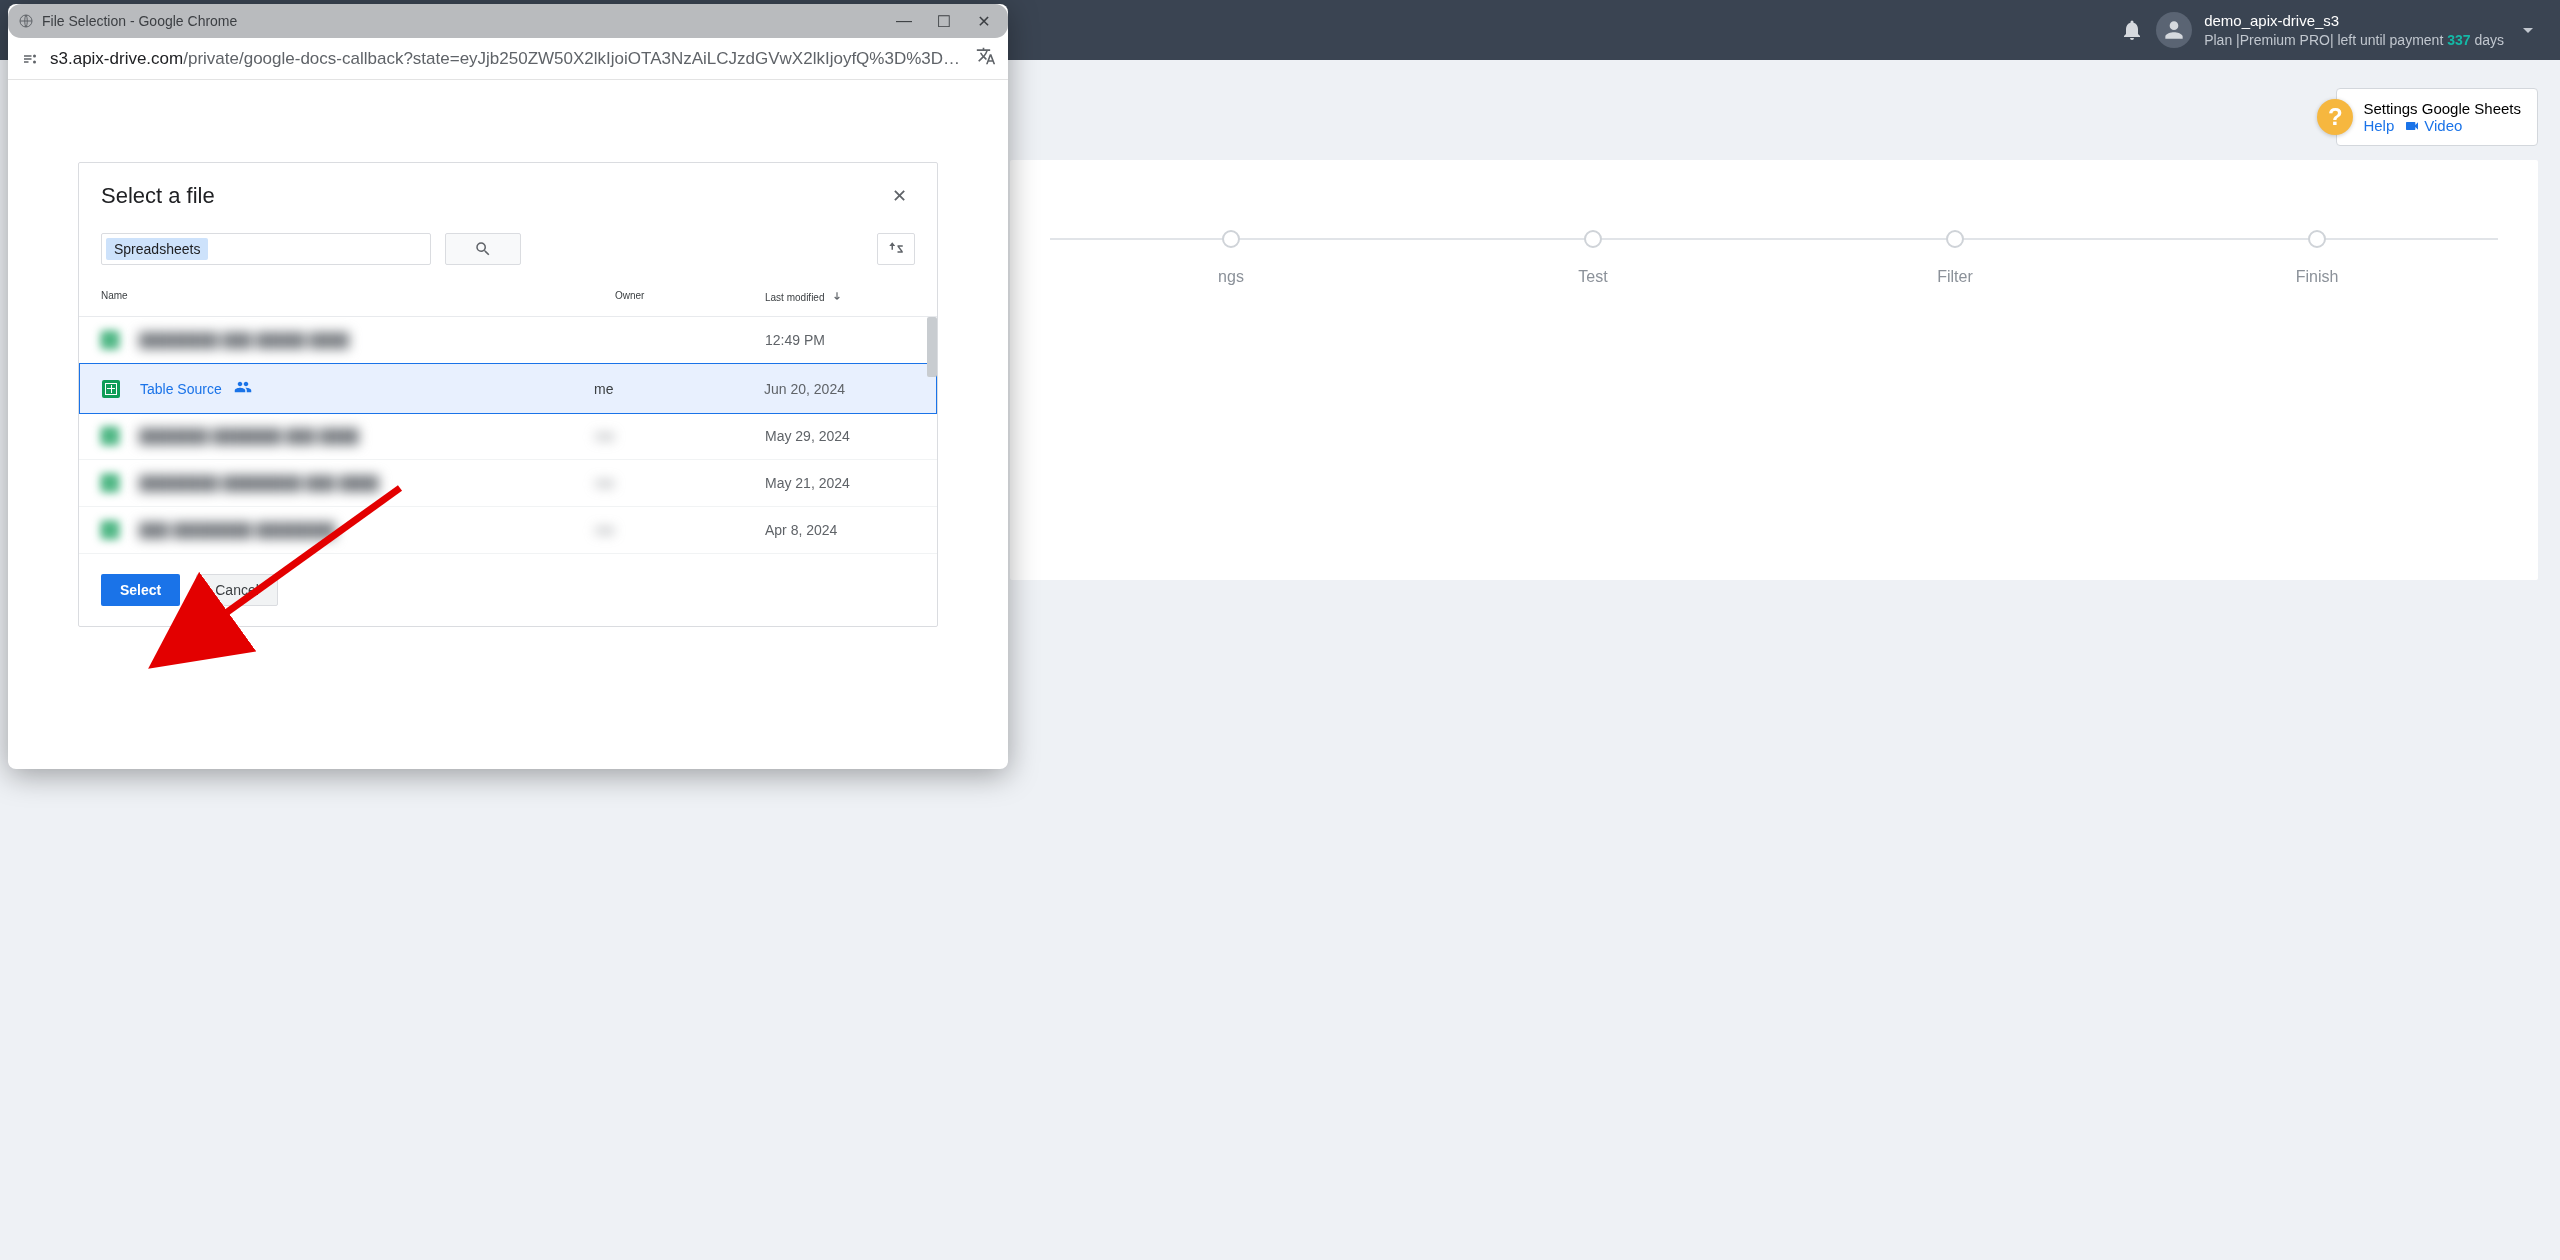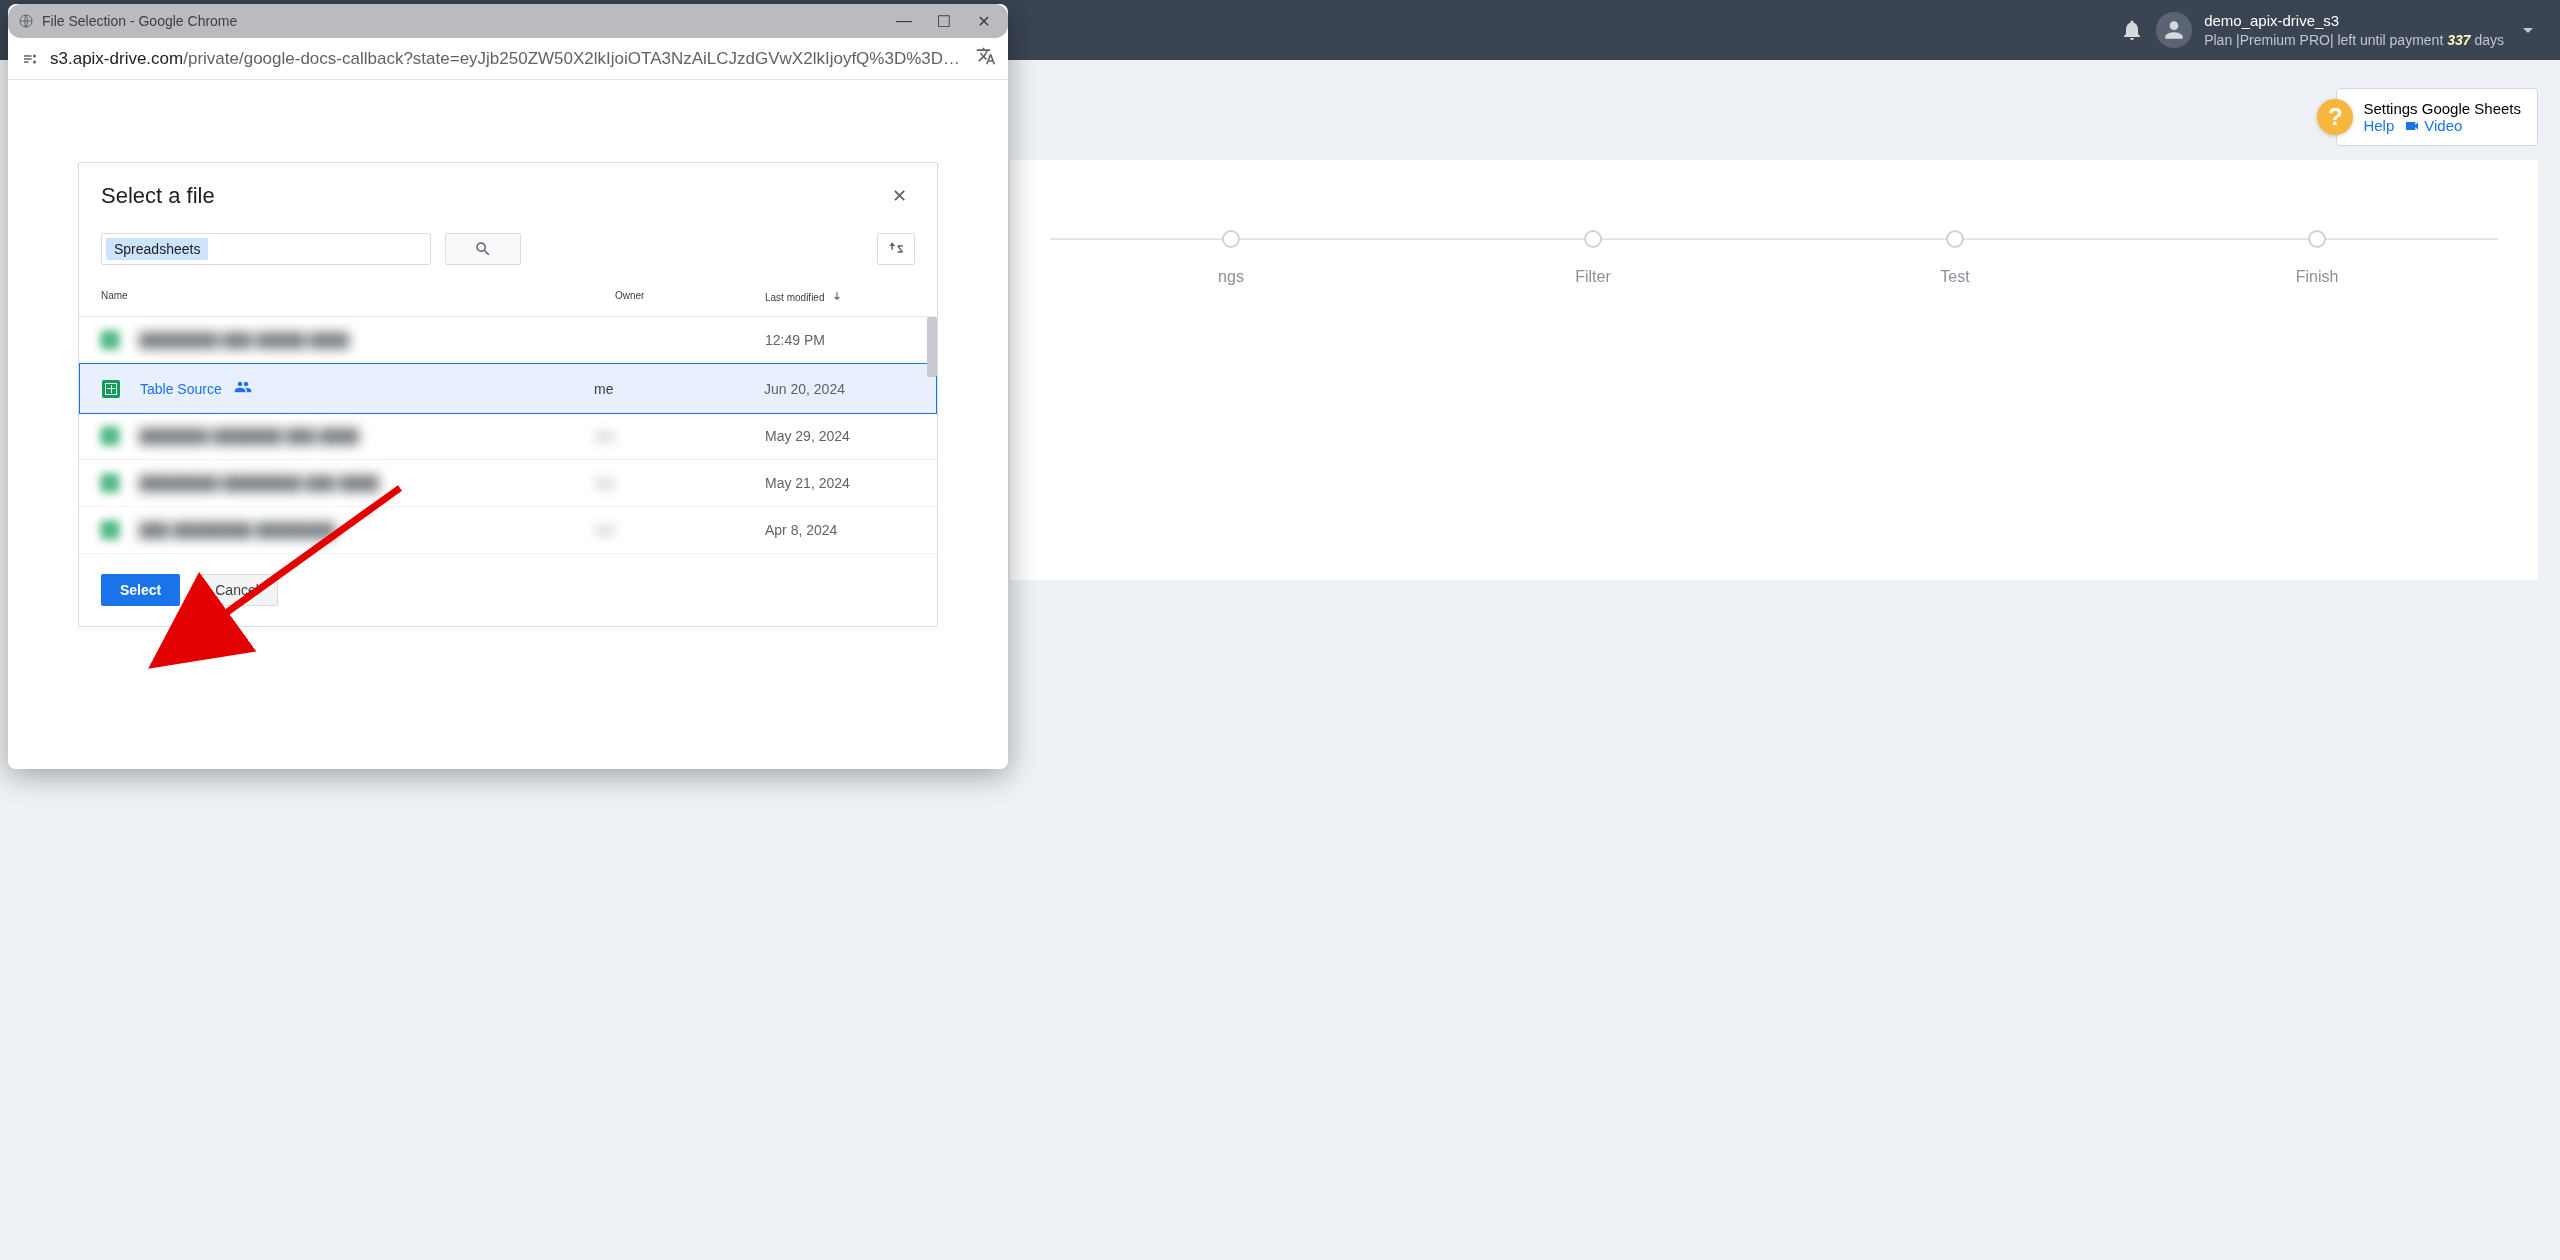--- a/index.html
+++ b/index.html
@@ -11,21 +11,21 @@
   background: #3a4452; display: flex; align-items: center; justify-content: flex-end;
   padding: 0 20px; gap: 16px; color: #fff; z-index: 1;
 }
 .app-header .bell, .app-header .avatar { display: flex; align-items: center; justify-content: center; }
 .app-header .bell svg { width: 24px; height: 24px; fill: #d5d9de; }
 .app-header .avatar { width: 36px; height: 36px; border-radius: 50%; background: #5a6473; display: flex; align-items: center; justify-content: center; }
 .app-header .avatar svg { width: 26px; height: 26px; fill: #d5d9de; }
 .app-header .user-block { display: flex; align-items: center; gap: 12px; flex: 1; justify-content: flex-end;}
 .app-header .user-text { display: flex; flex-direction: column; font-size: 15px; line-height: 1.3; }
 .app-header .user-text .plan { font-size: 14px; color: #c1c7cf; }
-.app-header .user-text .plan b { color: #fef9c3; font-style: italic; }
+.app-header .user-text .plan b { color: #14b8a6; }
 .app-header .chev { width: 24px; height: 24px; }
 .app-header .chev svg { fill: #c1c7cf; width: 24px; height: 24px;}
 
 
 .settings-card {
   position: absolute; top: 88px; right: 22px; background: #fff; border: 1px solid #d3d7dc;
   border-radius: 4px; padding: 10px 16px; display: flex; gap: 10px; align-items: center; z-index: 2;
 }
 .settings-card .q-icon { width: 36px; height: 36px; border-radius: 50%; background: #f6b73f; margin-left: -36px; display:flex; align-items:center; justify-content:center; box-shadow: 0 1px 4px rgba(0,0,0,.2);}
 .settings-card .q-icon span { color:#fff; font-size:24px; font-weight:bold;}
@@ -172,25 +172,25 @@
 
 <div class="steps-card">
   <div class="steps">
     <div class="line"></div>
     <div class="step">
       <div class="dot"></div>
       <div class="label">ngs</div>
     </div>
     <div class="step">
       <div class="dot"></div>
-      <div class="label">Filter</div>
+      <div class="label">Test</div>
     </div>
     <div class="step">
       <div class="dot"></div>
-      <div class="label">Test</div>
+      <div class="label">Filter</div>
     </div>
     <div class="step">
       <div class="dot"></div>
       <div class="label">Finish</div>
     </div>
   </div>
 </div>
 
 <div class="popup">
   <div class="titlebar">

